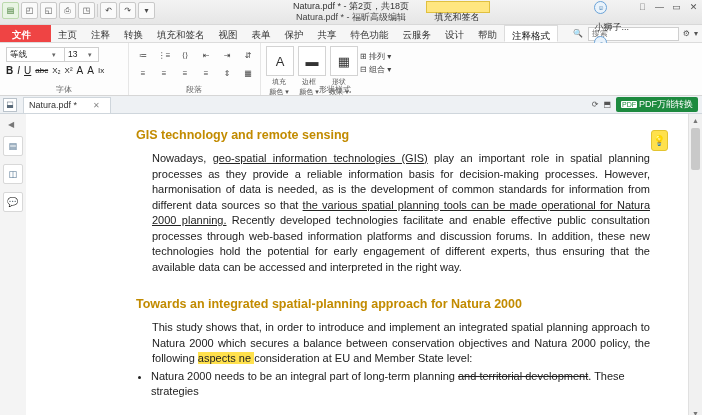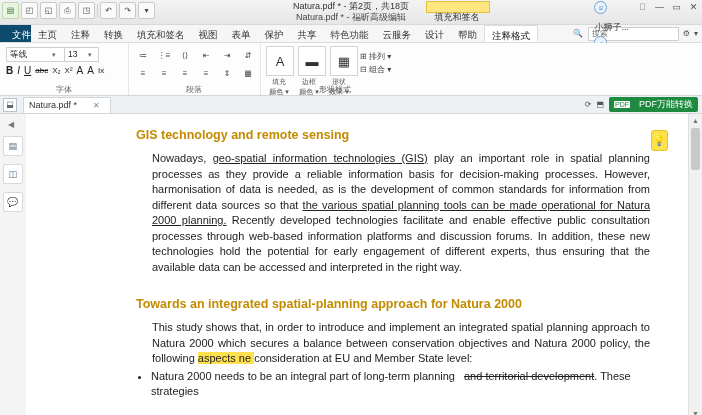--- a/index.html
+++ b/index.html
@@ -47,21 +47,21 @@
   }
   .wbtns{display:flex;align-items:center;gap:4px;margin-left:4px;}
   .wbtn{width:13px;height:12px;display:flex;align-items:center;justify-content:center;font-size:9px;color:#555;}
 
   
   .tabs{
     height:17px;background:#f6f6f6;border-bottom:1px solid #dcdcdc;
     display:flex;align-items:stretch;font-size:9.5px;color:#333;
   }
   .tab{padding:2px 7px 0 7px;line-height:15px;white-space:nowrap;}
-  .tab.first{background:#0c4a6e;color:#fff;padding:2px 0 0 12px;}
+  .tab.first{background:#ef4444;color:#fff;padding:2px 20px 0 12px;font-weight:bold;}
   .tab.active{background:#ffffff;border:1px solid #dcdcdc;border-bottom-color:#fff;color:#111;}
   .tabs-right{margin-left:auto;display:flex;align-items:center;gap:4px;padding-right:4px;}
   .searchbox{
     width:86px;height:12px;border:1px solid #cfcfcf;background:#fff;
     font-size:8px;color:#777;padding-left:3px;line-height:12px;
   }
   .mini{font-size:8px;color:#555;}
 
   
   .ribbon{
@@ -103,21 +103,21 @@
   }
   .sq{width:12px;height:12px;margin-left:3px;border:1px solid #b9c2ca;background:#fff;
       display:flex;align-items:center;justify-content:center;font-size:8px;color:#5a6b7a;}
   .dtab{
     margin-left:6px;height:15px;min-width:76px;background:#fff;border:1px solid #cfd6dc;border-bottom:none;
     display:flex;align-items:center;gap:16px;padding:0 5px;line-height:15px;
   }
   .dtab .x{font-size:8px;color:#888;}
   .doctabs-right{margin-left:auto;display:flex;align-items:center;gap:5px;padding-right:4px;}
   .pdfbtn{
-    background:#1d8a3f;color:#fff;font-size:9px;padding:1px 5px;border-radius:2px;display:flex;align-items:center;gap:9px;
+    background:#1d8a3f;color:#fff;font-size:9px;padding:1px 5px;border-radius:2px;display:flex;align-items:center;gap:2px;
   }
   .pdfbtn .ic{background:#fff;color:#1d8a3f;font-size:7px;padding:0 1px;border-radius:1px;}
 
   
   .body{position:relative;height:305px;background:#ffffff;}
   .leftrail{
     position:absolute;left:0;top:0;width:26px;height:305px;background:#f4f4f4;border-right:1px solid #e0e0e0;
   }
   .railbtn{
     width:18px;height:18px;margin:8px auto 0 auto;border:1px solid #d8d8d8;background:#fff;
@@ -133,21 +133,21 @@
   .content{padding:14px 38px 0 110px;}
   h2.sec{
     margin:0 0 9px 0;font-size:12.5px;color:#c28b00;font-weight:bold;
   }
   h2.sec.second{margin-top:22px;}
   p.para{
     margin:0 0 0 16px;font-size:11px;line-height:15.5px;color:#222;text-align:justify;
   }
   .u{ text-decoration:underline;}
   .hl{background:#ffe14d;}
-  .strike{text-decoration:line-through;margin-left:6px;}
+  .strike{text-decoration:line-through;}
   ul.bul{margin:2px 0 0 0;padding-left:15px;}
   ul.bul li{font-size:11px;line-height:15.5px;color:#222;}
   .bulb{
     position:absolute;right:20px;top:16px;width:15px;height:19px;
     background:#ffe14d;border:1px solid #e3c430;border-radius:3px;
     display:flex;align-items:center;justify-content:center;font-size:10px;color:#8a6d00;
   }
   .scrollbar{
     position:absolute;right:0;top:0;width:13px;height:305px;background:#f1f1f1;border-left:1px solid #e0e0e0;
   }

